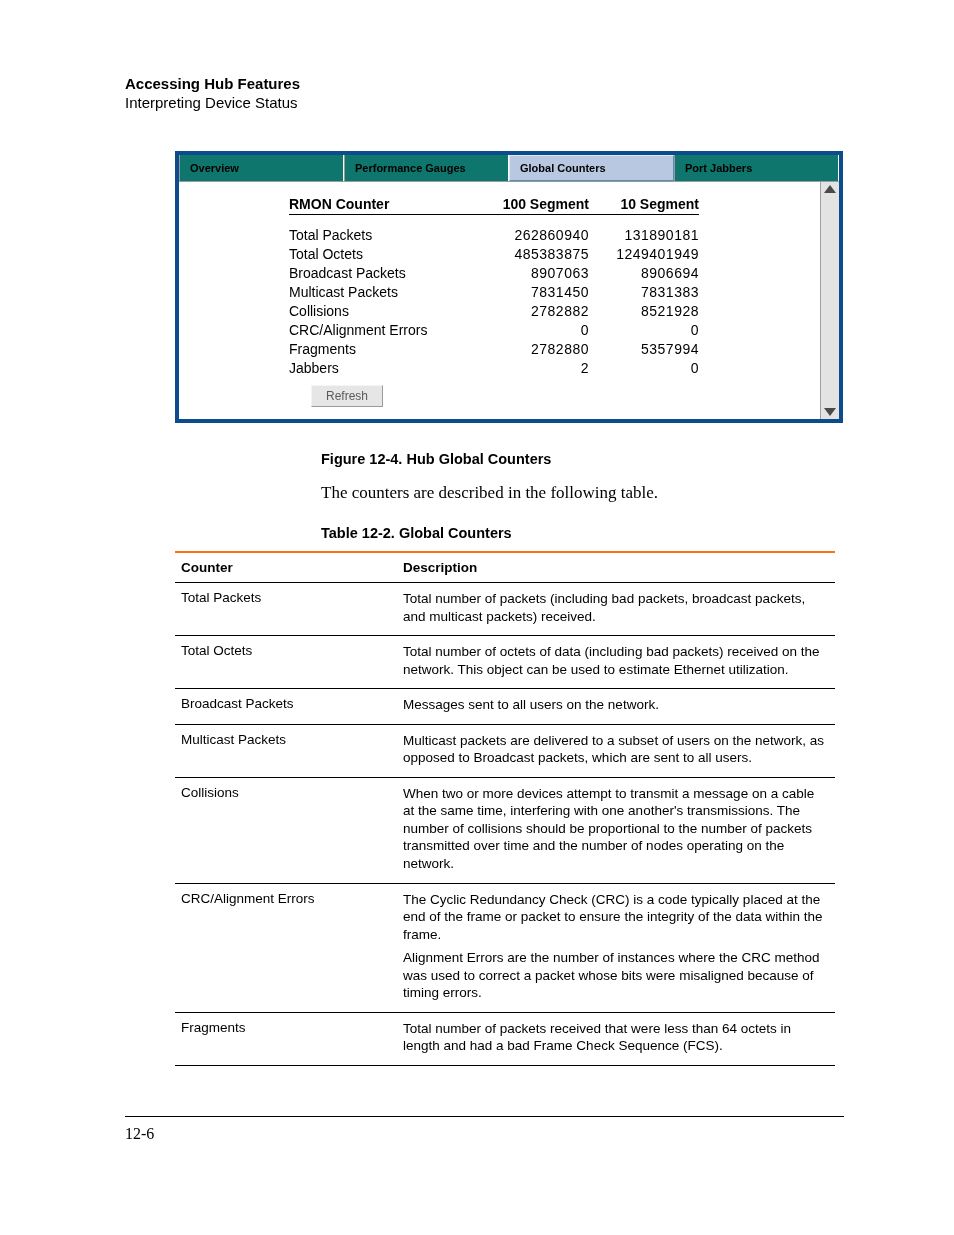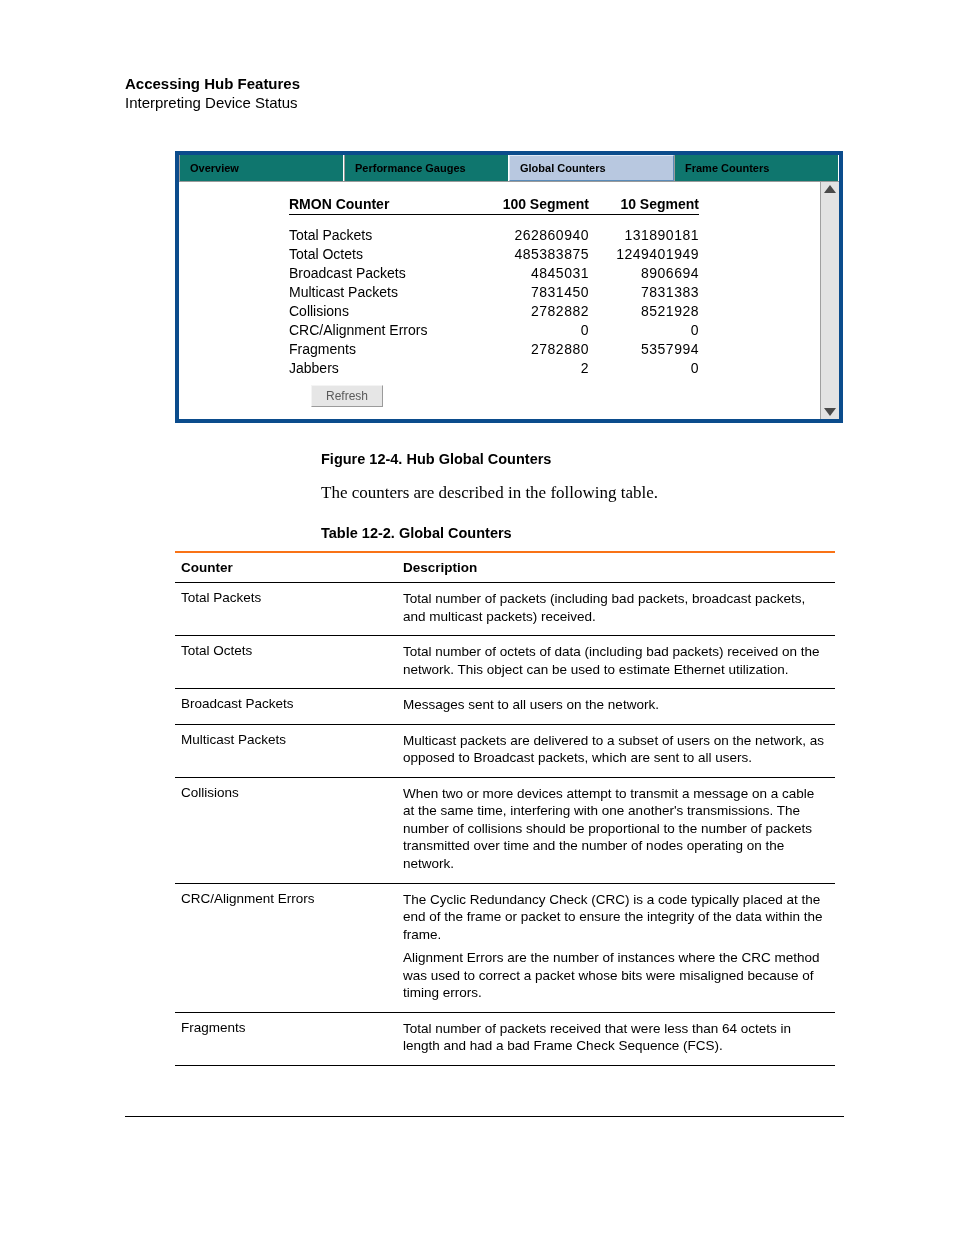--- a/index.html
+++ b/index.html
@@ -47,21 +47,21 @@
 
 <div class="page">
   <div class="header-title">Accessing Hub Features</div>
   <div class="header-sub">Interpreting Device Status</div>
 
   <div class="app-frame">
     <div class="sub-tabs">
       <div class="sub-tab">Overview</div>
       <div class="sub-tab">Performance Gauges</div>
       <div class="sub-tab active">Global Counters</div>
-      <div class="sub-tab">Frame Counters</div>
+      <div class="sub-tab">Port Jabbers</div>
     </div>
     <div class="content-area">
       <div class="content-main">
         <div class="data-head">
           <span class="col-name">RMON Counter</span>
           <span class="col-a">100 Segment</span>
           <span class="col-b">10 Segment</span>
         </div>
         <hr class="data-hr">
 
@@ -70,21 +70,21 @@
           <span class="col-a">262860940</span>
           <span class="col-b">131890181</span>
         </div>
         <div class="data-row">
           <span class="col-name">Total Octets</span>
           <span class="col-a">485383875</span>
           <span class="col-b">1249401949</span>
         </div>
         <div class="data-row">
           <span class="col-name">Broadcast Packets</span>
-          <span class="col-a">4845031</span>
+          <span class="col-a">8907063</span>
           <span class="col-b">8906694</span>
         </div>
         <div class="data-row">
           <span class="col-name">Multicast Packets</span>
           <span class="col-a">7831450</span>
           <span class="col-b">7831383</span>
         </div>
         <div class="data-row">
           <span class="col-name">Collisions</span>
           <span class="col-a">2782882</span>
@@ -169,13 +169,14 @@
         <tr>
           <td class="col-counter">Fragments</td>
           <td class="col-desc">
             <p>Total number of packets received that were less than 64 octets in length and had a bad Frame Check Sequence (FCS).</p>
           </td>
         </tr>
       </tbody>
   </table>
 
   <hr class="footer-rule">
+  <div class="page-num">12-6</div>
 </div>
 
 </body></html>

